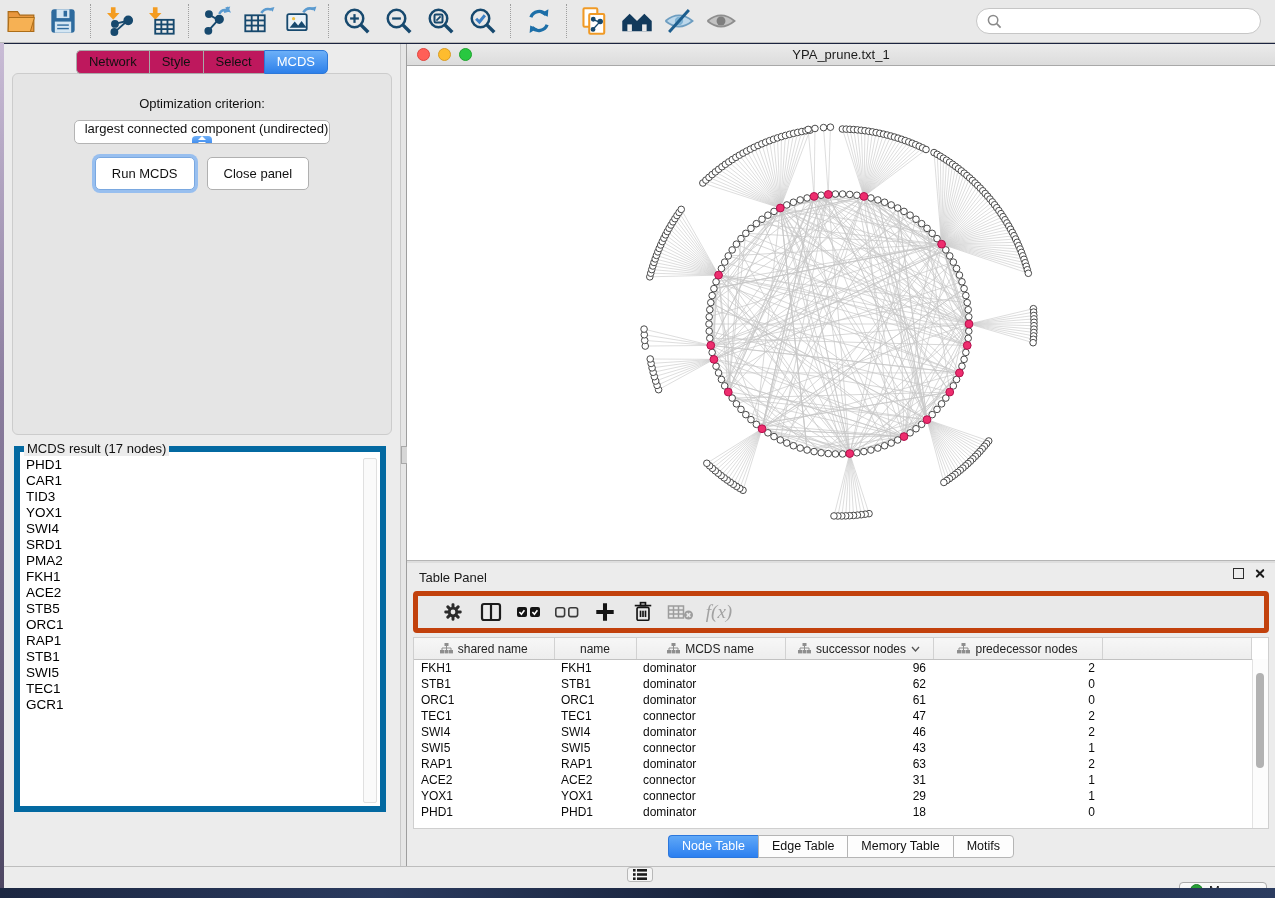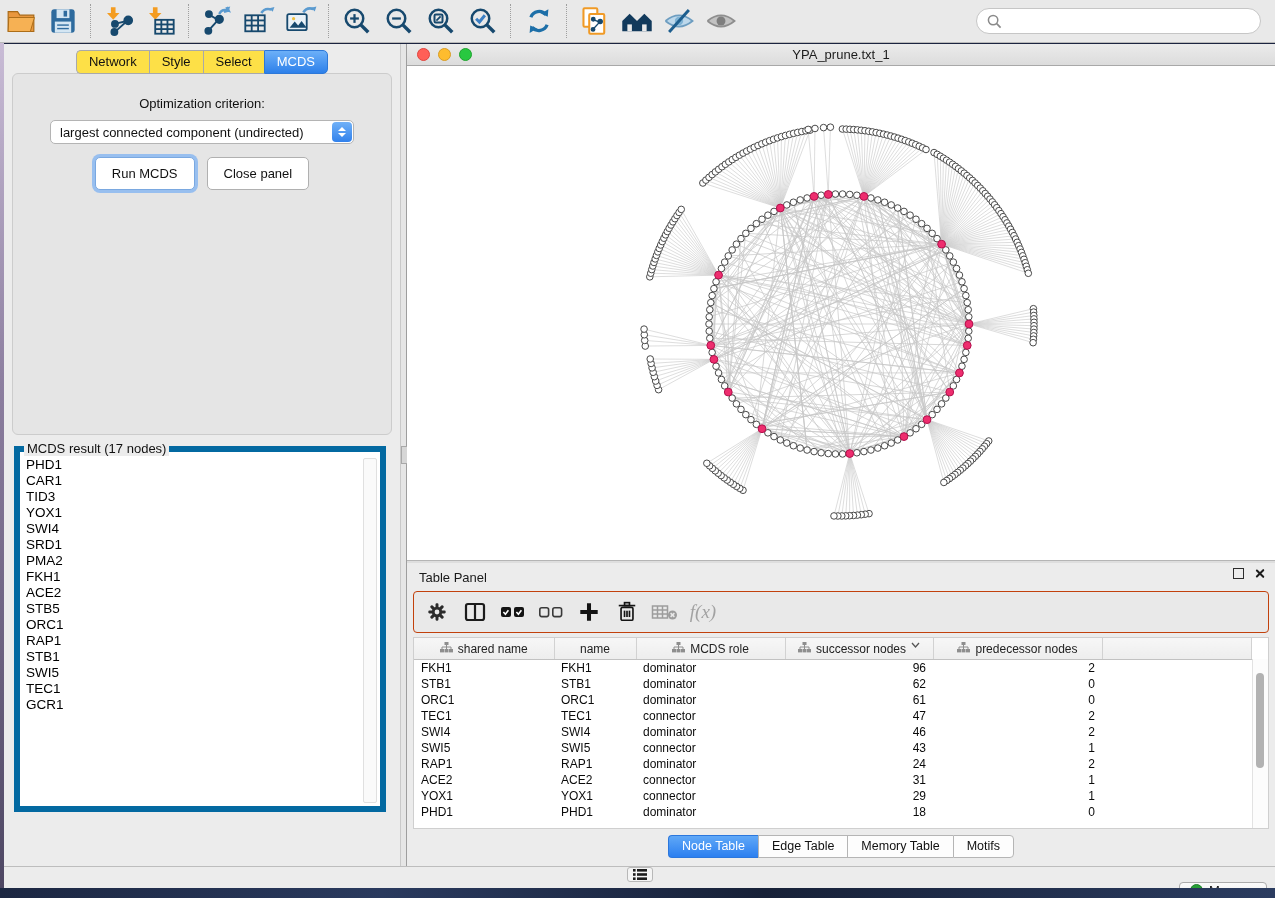--- a/index.html
+++ b/index.html
@@ -27,29 +27,29 @@
   .control-panel{position:absolute;left:4px;top:44px;width:396px;height:822px;background:#ececec;box-sizing:border-box;}
   .panel-header{position:relative;height:24px;display:flex;align-items:center;padding:2px 12px 0;}
   .panel-title{font-size:13px;color:#1a1a1a;}
   .win-btns{position:absolute;right:10px;top:5px;display:flex;gap:10px;align-items:center;}
   .icon-float{width:9px;height:9px;border:1.5px solid #2c2c2c;display:inline-block;}
   .icon-x{position:relative;width:11px;height:11px;display:inline-block;}
   .icon-x::before,.icon-x::after{content:"";position:absolute;left:5px;top:0;width:2.4px;height:11px;background:#1c1c1c;border-radius:1px;}
   .icon-x::before{transform:rotate(45deg);} .icon-x::after{transform:rotate(-45deg);}
 
   .tab-row{display:flex;justify-content:center;margin-top:6px;position:relative;z-index:2;}
-  .tab{font-size:13px;padding:3px 12px 4px;background:#fde047;border:1px solid #a9a9a9;border-right-width:0;color:#111;}
+  .tab{font-size:13px;padding:3px 12px 4px;background:#be185d;border:1px solid #a9a9a9;border-right-width:0;color:#111;}
   .tab:first-child{border-radius:5px 0 0 5px;}
   .tab:last-child{border-radius:0 5px 5px 0;border-right-width:1px;}
   .tab.active{background:linear-gradient(#6cb0f8,#2d80ea);color:#fff;border-color:#2d78d8;}
 
   .group-box{margin:-1px 8px 0;height:362px;background:#e5e5e5;border:1px solid #cccccc;border-radius:6px;box-sizing:border-box;}
   .opt-label{text-align:center;font-size:13px;color:#111;margin-top:22px;}
-  .dropdown{width:304px;height:24px;margin:9px auto 0;background:#fff;border:1px solid #b4b4b4;border-radius:5px;
-    display:flex;align-items:center;box-sizing:border-box;overflow:hidden;}
+  .dropdown{width:256px;height:24px;margin:9px auto 0;background:#fff;border:1px solid #b4b4b4;border-radius:5px;
+    display:flex;align-items:center;box-sizing:border-box;overflow:hidden;flex-direction:column;}
   .dd-text{flex:1;font-size:13px;padding-left:9px;color:#111;white-space:nowrap;}
   .dd-stepper{width:20px;height:20px;margin-right:1px;border-radius:4px;background:linear-gradient(#71b1f7,#3181ec);
     display:flex;flex-direction:column;align-items:center;justify-content:center;gap:2px;}
   .dd-stepper i{width:0;height:0;border-left:4px solid transparent;border-right:4px solid transparent;display:block;}
   .dd-up{border-bottom:4.5px solid #fff;} .dd-down{border-top:4.5px solid #fff;}
   .btn-row{display:flex;justify-content:center;gap:12px;margin-top:13px;}
   .btn{font-size:13px;font-family:"Liberation Sans",sans-serif;padding:8px 16px;background:#fff;
     border:1px solid #b0b0b0;border-radius:5px;color:#111;}
   .btn.focused{box-shadow:0 0 0 3px rgba(110,170,245,.65);border-color:#7aa8e0;}
 
@@ -72,30 +72,30 @@
   .traffic{position:absolute;left:10px;top:4px;display:flex;gap:8px;}
   .traffic span{width:13px;height:13px;border-radius:50%;display:inline-block;box-sizing:border-box;}
   .tl-red{background:#ff5f57;border:1px solid #e0443e;}
   .tl-yellow{background:#febc2e;border:1px solid #d89c23;}
   .tl-green{background:#28c840;border:1px solid #1fa32f;}
   .net-title{font-size:13px;color:#1c1c1c;}
   .net-canvas{display:block;background:#fff;}
 
   
   .table-panel{position:absolute;left:407px;top:563px;right:0;bottom:32px;background:#ececec;}
-  .tbl-toolbar{margin:2px 6px 0;height:42px;background:#e9e9e9;border:1px solid #c2410c;border-radius:4px;
-    display:flex;align-items:center;padding-left:4px;gap:0;box-sizing:border-box;}
+  .tbl-toolbar{margin:2px 6px 0;height:42px;background:#e9e9e9;border:5px solid #c2410c;border-radius:4px;
+    display:flex;align-items:center;padding-left:16px;gap:0;box-sizing:border-box;}
   .tibtn{width:38px;height:32px;border:none;background:transparent;display:flex;align-items:center;justify-content:center;padding:0;}
   .fx-label{font-family:"Liberation Serif",serif;font-style:italic;font-size:19px;color:#a2a2a2;}
   .tbl-area{position:relative;margin:4px 6px 0;height:192px;background:#fff;border:1px solid #cfcfcf;
     box-sizing:border-box;overflow:hidden;}
   table.node-table{border-collapse:collapse;table-layout:fixed;width:838px;}
   table.node-table th{height:21px;background:linear-gradient(#f7f7f7,#ededed);border-right:1px solid #d2d2d2;
     border-bottom:1px solid #c2c2c2;font-weight:normal;font-size:12px;color:#222;padding:0;}
-  .th-inner{display:flex;align-items:flex-start;justify-content:center;gap:5px;}
+  .th-inner{display:flex;align-items:center;justify-content:center;gap:5px;}
   table.node-table td{height:16px;font-size:12px;color:#0a0a0a;padding:0 7px;white-space:nowrap;overflow:hidden;}
   td.num{text-align:right;padding-right:10px;}
   .tbl-scrollbar{position:absolute;right:0;top:21px;bottom:0;width:15px;background:#fcfcfc;border-left:1px solid #e2e2e2;}
   .tbl-scrollbar .thumb{position:absolute;left:3px;top:14px;width:8px;height:95px;background:#b2b2b2;border-radius:4px;}
   .tbl-tabs{display:flex;justify-content:center;margin-top:6px;}
   .ttab{font-size:12.5px;padding:3px 13px 4px;background:#fdfdfd;border:1px solid #b5b5b5;border-right-width:0;color:#111;}
   .ttab:first-child{border-radius:4px 0 0 4px;}
   .ttab:last-child{border-radius:0 4px 4px 0;border-right-width:1px;}
   .ttab.active{background:linear-gradient(#60a8f7,#2b7ff0);color:#fff;border-color:#2b77dd;}
 
@@ -1227,21 +1227,21 @@
                 <span class="th-inner">
               <svg width="13" height="11" viewBox="0 0 13 11">
                     <g fill="#8e8e8e">
                       <rect x="4.5" y="0" width="4" height="3"></rect>
                       <rect x="0" y="7" width="4" height="3.4"></rect>
                       <rect x="4.5" y="7" width="4" height="3.4"></rect>
                       <rect x="9" y="7" width="4" height="3.4"></rect>
                     </g>
                     <path d="M6.5 3 v2 M2 7 v-2 h9 v2 M6.5 5 v2" stroke="#8e8e8e" fill="none"></path>
                   </svg>
-              <span>MCDS role</span>
+              <span>MCDS name</span>
                 </span>
               </th>
             <th>
                 <span class="th-inner">
               <svg width="13" height="11" viewBox="0 0 13 11">
                     <g fill="#8e8e8e">
                       <rect x="4.5" y="0" width="4" height="3"></rect>
                       <rect x="0" y="7" width="4" height="3.4"></rect>
                       <rect x="4.5" y="7" width="4" height="3.4"></rect>
                       <rect x="9" y="7" width="4" height="3.4"></rect>
@@ -1317,21 +1317,21 @@
               <td>SWI5</td>
               <td>connector</td>
               <td class="num">43</td>
               <td class="num">1</td>
               <td></td>
             </tr>
             <tr>
               <td>RAP1</td>
               <td>RAP1</td>
               <td>dominator</td>
-              <td class="num">24</td>
+              <td class="num">63</td>
               <td class="num">2</td>
               <td></td>
             </tr>
             <tr>
               <td>ACE2</td>
               <td>ACE2</td>
               <td>connector</td>
               <td class="num">31</td>
               <td class="num">1</td>
               <td></td>

